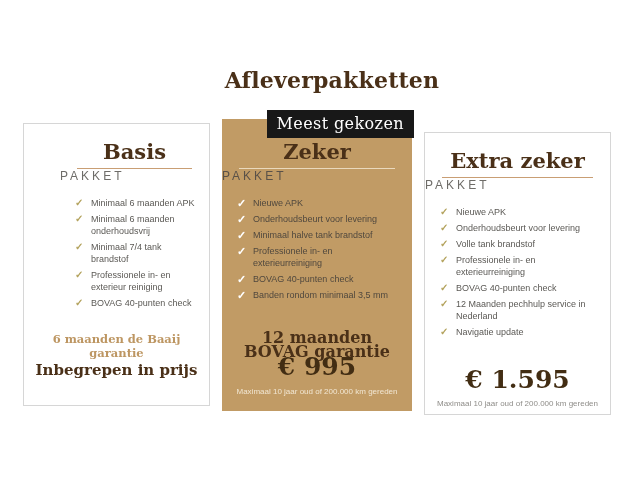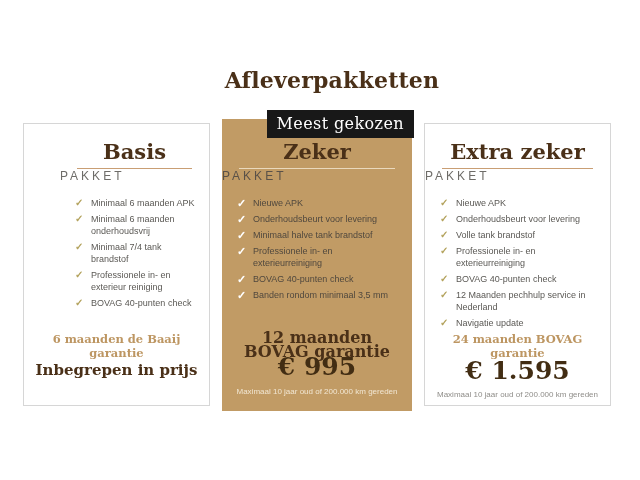--- a/index.html
+++ b/index.html
@@ -35,21 +35,21 @@
     font-weight:700;font-size:22px;letter-spacing:0.2px;
     color:var(--heading);
   }
   .card{
     position:absolute;box-sizing:border-box;
     background:#ffffff;border:1px solid var(--card-border);
     padding-top:16px;
   }
   .card.c0{left:23px;top:123px;width:187px;height:283px;padding-left:36px;}
   .card.c1{left:222px;top:119px;width:190px;height:292px;border:none;background:var(--accent-tan);padding-top:21px;}
-  .card.c2{left:424px;top:123px;width:187px;height:283px;}
+  .card.c2{left:424px;top:132px;width:187px;height:283px;}
 
   .badge{
     position:absolute;top:-9px;right:-2px;
     background:var(--badge-bg);color:var(--badge-text);
     font-family:"DejaVu Serif","Liberation Serif",serif;
     font-weight:400;font-size:16px;letter-spacing:0.4px;
     padding:4px 10px 5px;
   }
   .card-title{
     margin:0;text-align:center;
@@ -215,18 +215,17 @@
   <li class="feature">
     <span class="check">✓</span>
     <span class="feature-label">12 Maanden pechhulp service in Nederland</span>
   </li>
 
   <li class="feature">
     <span class="check">✓</span>
     <span class="feature-label">Navigatie update</span>
   </li>
 </ul>
-    <div class="guarantee">24 maanden BOVAG garantie</div>
     <div class="price">€ 1.595</div>
     <div class="footnote">Maximaal 10 jaar oud of 200.000 km gereden</div>
   </section>
 </div>
 </div>
 
 </body></html>

